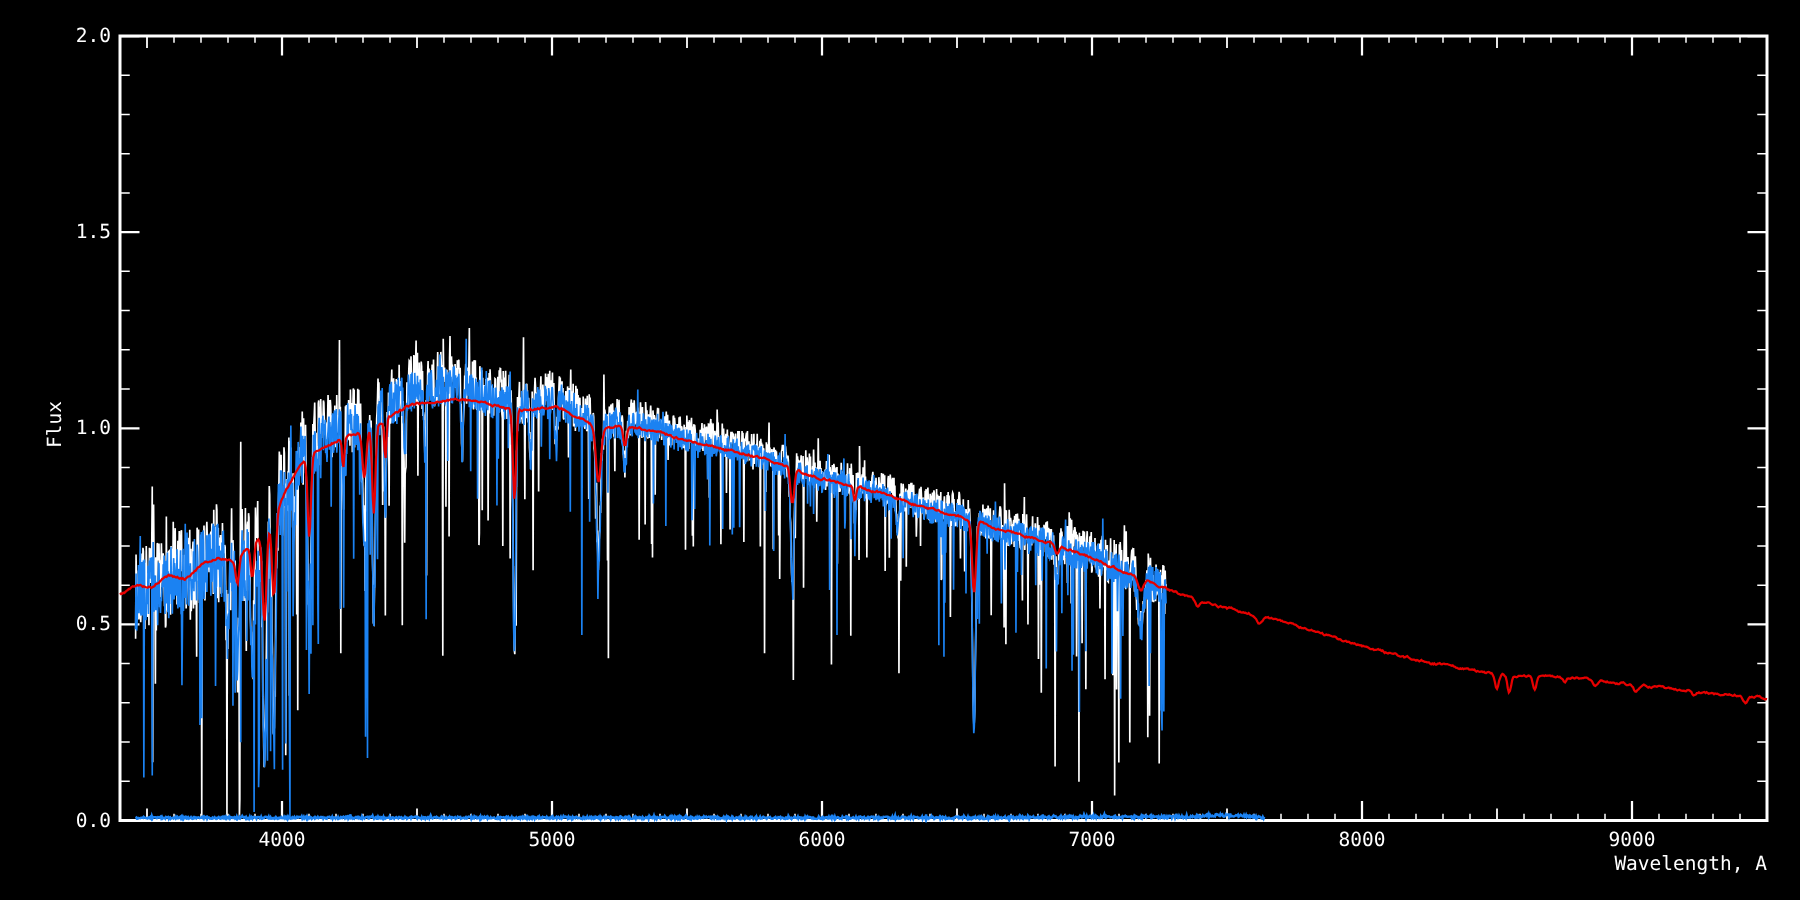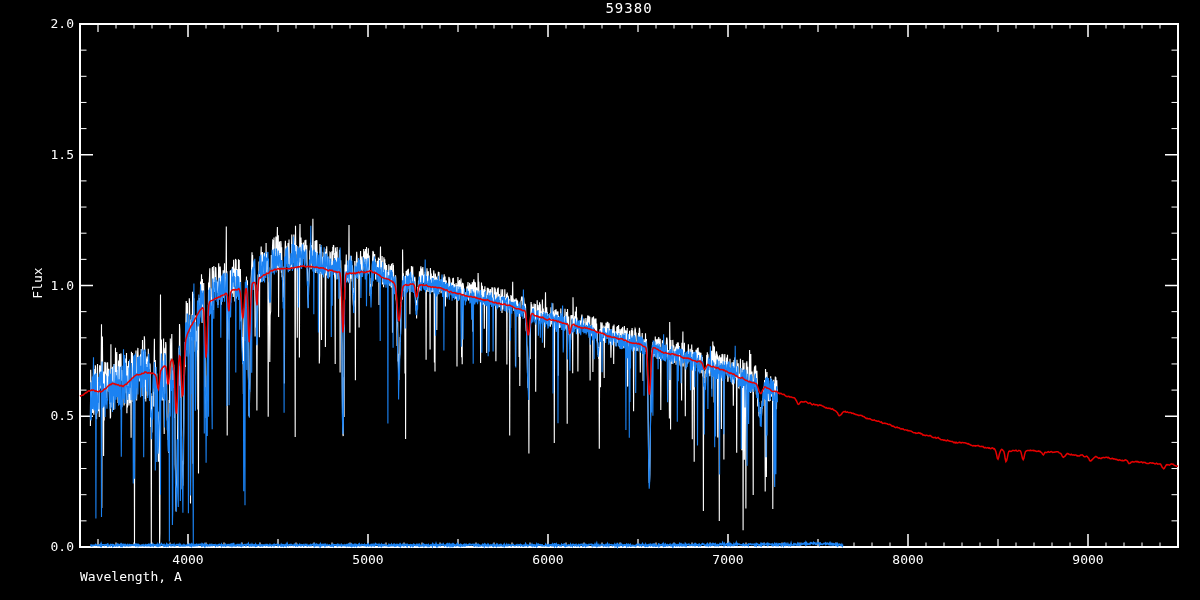--- a/index.html
+++ b/index.html
@@ -1,31 +1,30 @@
 <!DOCTYPE html>
 <html><head>
 <meta charset="utf-8">
 <style>
   html,body{margin:0;padding:0;background:#000;}
   .stage{position:relative;width:1200px;height:600px;background:#000;overflow:hidden;
          font-family:"DejaVu Sans Mono",monospace;}
   .chart-title{position:absolute;left:80px;width:1098px;top:0px;text-align:center;
                color:#fff;font-size:14px;letter-spacing:1px;}
-  .x-label{position:absolute;left:80px;width:1098px;top:569px;text-align:left;
+  .x-label{position:absolute;left:80px;width:1098px;top:569px;text-align:right;
            color:#fff;font-size:13px;}
   .y-label{position:absolute;left:37px;top:283px;transform:translate(-50%,-50%) rotate(-90deg);
            color:#fff;font-size:13px;white-space:nowrap;}
   svg{position:absolute;left:0;top:0;}
   text{font-family:"DejaVu Sans Mono",monospace;}
 </style>
 </head>
 <body>
 
 <div class="stage">
-  <div class="chart-title">59380</div>
   <div class="y-label">Flux</div>
   <div class="x-label">Wavelength, A</div>
   <svg id="plot" width="1200" height="600">
       <defs>
         <clipPath id="pc">
           <rect x="79" y="23" width="1100" height="526"></rect>
         </clipPath>
       </defs>
       <rect x="80" y="24" width="1098" height="523" fill="none" stroke="#ffffff" stroke-width="2"></rect>
       <path d="M188 547V534M188 24V37M368 547V534M368 24V37M548 547V534M548 24V37M728 547V534M728 24V37M908 547V534M908 24V37M1088 547V534M1088 24V37M80 547H93M1178 547H1165M80 416.25H93M1178 416.25H1165M80 285.5H93M1178 285.5H1165M80 154.75H93M1178 154.75H1165M80 24H93M1178 24H1165" stroke="#ffffff" stroke-width="1.5" fill="none"></path>

